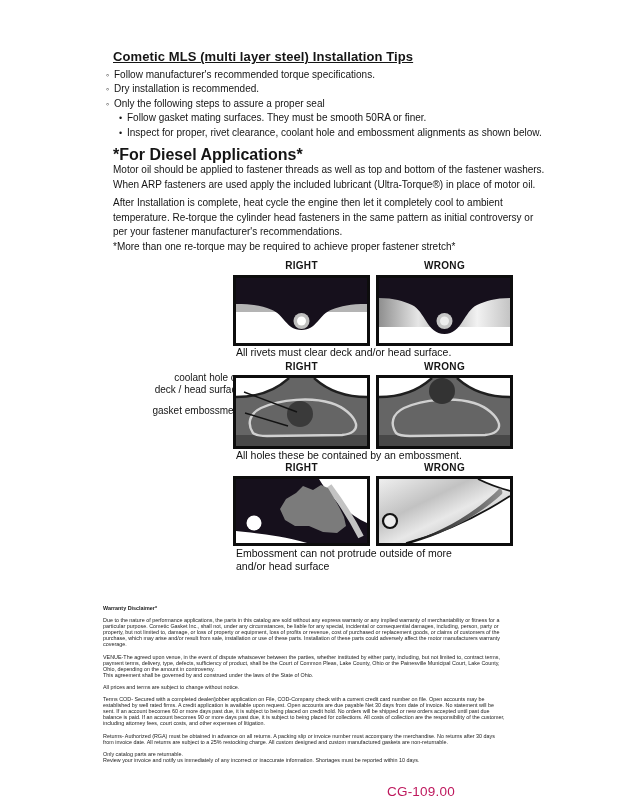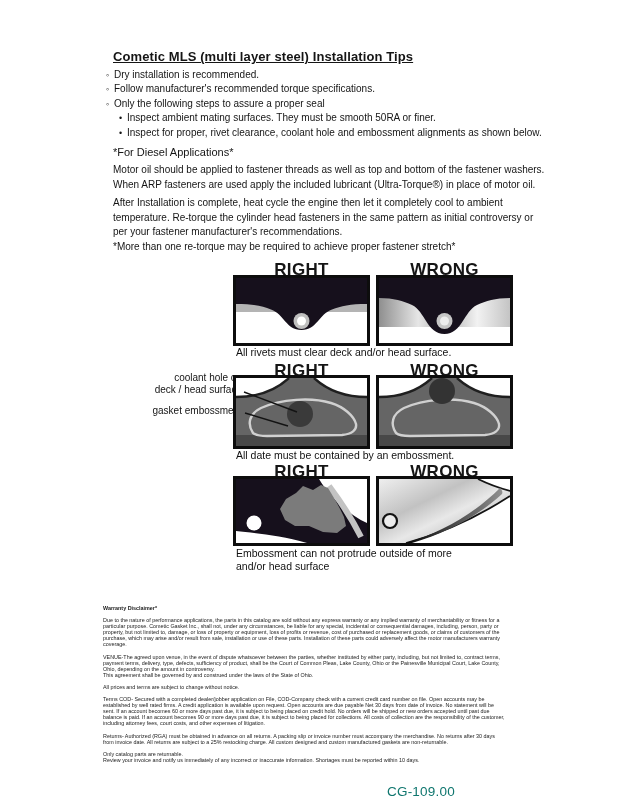--- a/index.html
+++ b/index.html
@@ -12,53 +12,53 @@
   #title{left:113px;top:20px;font-size:13px;font-weight:bold;text-decoration:underline;
          letter-spacing:.1px;}
 
   
   .blist{left:106px;top:39px;font-size:10px;line-height:14.4px;width:470px;}
   .brow{white-space:nowrap;}
   .marker{display:inline-block;width:8px;font-size:9px;vertical-align:top;}
   .sub{padding-left:13px;}
 
   
-  #diesel-head{left:113px;top:117px;font-size:11px;font-weight:normal;}
+  #diesel-head{left:113px;top:117px;font-size:16px;font-weight:bold;}
   .para{left:113px;width:432px;font-size:10px;line-height:14.6px;}
   #para1{top:134px;}
   #para2{top:167px;}
   #para3{top:211px;}
 
   
-  .rw{width:137px;text-align:center;font-size:17px;font-weight:bold;letter-spacing:.3px;}
+  .rw{width:137px;text-align:center;font-size:10px;font-weight:bold;letter-spacing:.3px;}
   .dbox{width:131px;background:#fff;border:3px solid #0d0d0d;}
   .cap{font-size:10.5px;line-height:12.5px;color:#111;}
   .sidelabel{font-size:10px;line-height:11.5px;text-align:right;}
   svg{display:block;}
 
   
   #disclaimer{left:103px;top:576px;width:402px;font-size:5.4px;line-height:6.1px;color:#222;}
   #disclaimer p{margin:0;}
   #disclaimer p.gap{margin-top:6px;}
   #disclaimer .dhead{font-weight:bold;}
 
-  #footer-code{left:387px;top:755px;font-size:13.5px;letter-spacing:.2px;color:#0f766e;}
+  #footer-code{left:387px;top:755px;font-size:13.5px;letter-spacing:.2px;color:#be185d;}
 </style>
 </head>
 <body>
 
 <div id="page">
 
   <div id="title" class="abs">Cometic MLS (multi layer steel) Installation Tips</div>
 
   <div class="blist abs">
+    <div class="brow"><span class="marker">◦</span><span>Follow manufacturer's recommended torque specifications.</span></div>
     <div class="brow"><span class="marker">◦</span><span>Dry installation is recommended.</span></div>
-    <div class="brow"><span class="marker">◦</span><span>Follow manufacturer's recommended torque specifications.</span></div>
     <div class="brow"><span class="marker">◦</span><span>Only the following steps to assure a proper seal</span></div>
-    <div class="brow sub"><span class="marker">•</span><span>Inspect ambient mating surfaces.  They must be smooth 50RA or finer.</span></div>
+    <div class="brow sub"><span class="marker">•</span><span>Follow gasket mating surfaces.  They must be smooth 50RA or finer.</span></div>
     <div class="brow sub"><span class="marker">•</span><span>Inspect for proper, rivet clearance, coolant hole and embossment alignments as shown below.</span></div>
   </div>
 
   <div id="diesel-head" class="abs">*For Diesel Applications*</div>
   <div id="para1" class="para abs">Motor oil should be applied to fastener threads as well as top and bottom of the fastener washers. When ARP fasteners are used apply the included lubricant (Ultra-Torque®) in place of motor oil.</div>
   <div id="para2" class="para abs">After Installation is complete, heat cycle the engine then let it completely cool to ambient temperature. Re-torque the cylinder head fasteners in the same pattern as initial controversy or per your fastener manufacturer's recommendations.</div>
   <div id="para3" class="para abs">*More than one re-torque may be required to achieve proper fastener stretch*</div>
 
   <div class="rw abs" style="left:233px;top:231px;">RIGHT</div>
   <div class="rw abs" style="left:376px;top:231px;">WRONG</div>
@@ -116,21 +116,21 @@
     <svg width="131" height="68" viewBox="0 0 131 68">
       <rect x="0" y="0" width="131" height="68" fill="#ffffff"></rect>
       <path d="M0,19 C25,19 41,11 53,0 L78,0 C90,11 106,19 131,19 L131,68 L0,68 Z" fill="#656565"></path>
       <path d="M0,19 C25,19 41,11 53,0" fill="none" stroke="#1f1f1f" stroke-width="2.4"></path>
       <path d="M131,19 C106,19 90,11 78,0" fill="none" stroke="#1f1f1f" stroke-width="2.4"></path>
       <rect x="0" y="57" width="131" height="11" fill="#484848"></rect>
       <path d="M17,55 C11,46 13,36 25,30 C45,21 75,19 95,25 C108,29 118,38 120,46 C121,52 116,56 106,57 L31,58 C23,58 20,57.5 17,55 Z" fill="none" stroke="#d0d0d0" stroke-width="2.4"></path>
       <circle cx="63" cy="13" r="13" fill="#333333"></circle>
     </svg>
   </div>
-  <div class="cap abs" style="left:236px;top:420px;width:300px;">All date must be contained by an embossment.</div>
+  <div class="cap abs" style="left:236px;top:420px;width:300px;">All holes these be contained by an embossment.</div>
 
   <svg class="abs" style="left:0;top:336px;pointer-events:none;" width="618" height="90" viewBox="0 0 618 90">
     <line x1="244" y1="27" x2="297" y2="47" stroke="#131313" stroke-width="1.4"></line>
     <line x1="245" y1="48" x2="288" y2="61" stroke="#131313" stroke-width="1.4"></line>
   </svg>
 
   <div class="rw abs" style="left:233px;top:433px;">RIGHT</div>
   <div class="rw abs" style="left:376px;top:433px;">WRONG</div>
 
   <div class="dbox abs" style="left:233px;top:447px;">

